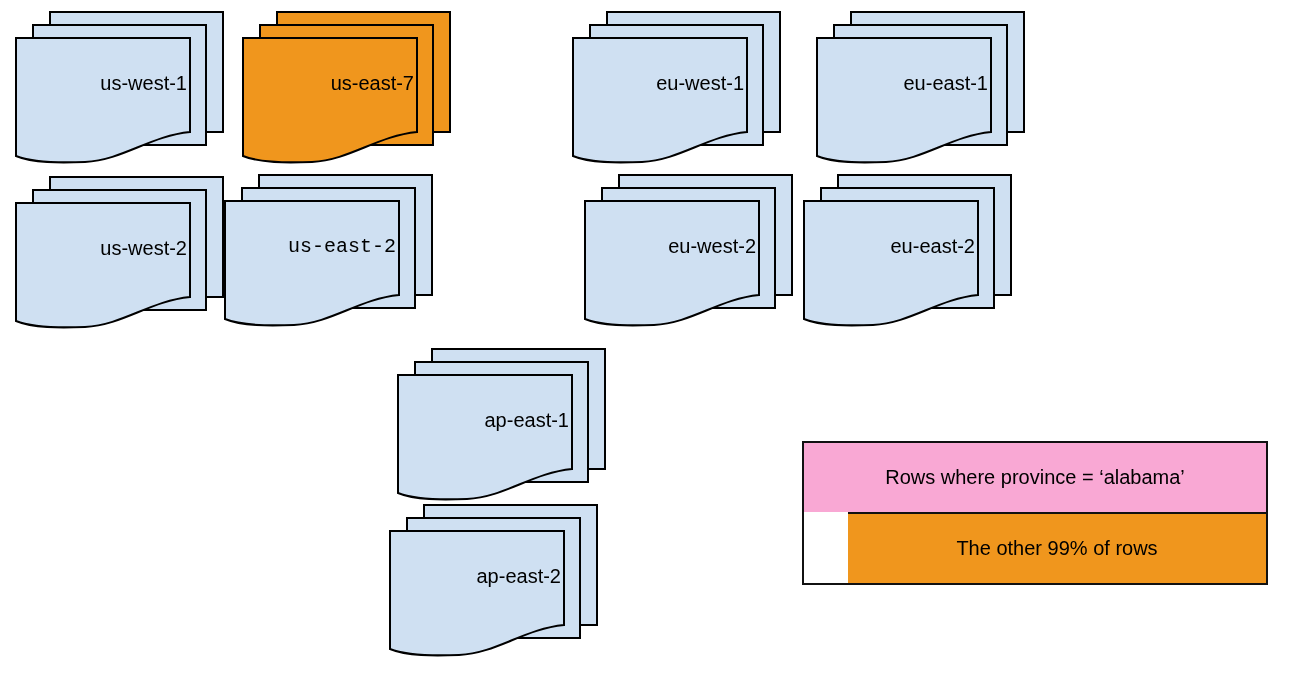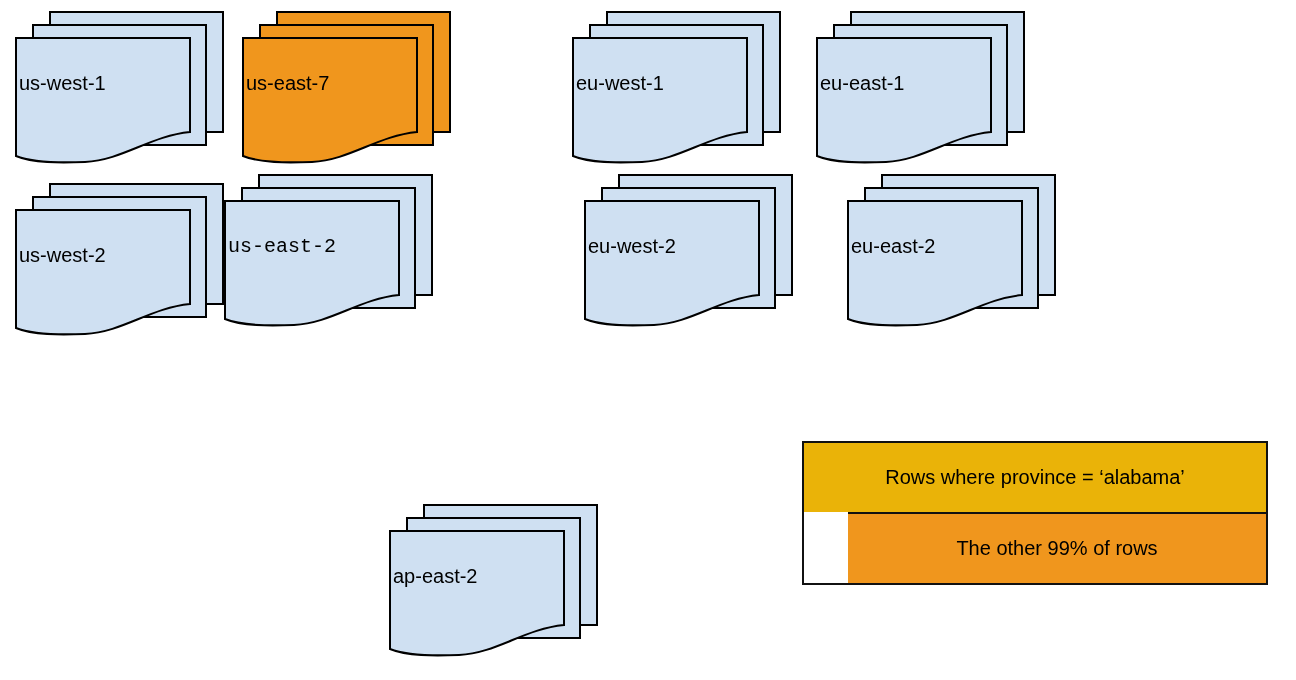--- a/index.html
+++ b/index.html
@@ -38,35 +38,35 @@
     stroke-width: 2;
   }
   .stack.highlight svg.pages {
     fill: var(--highlight-fill, #f0961d);
   }
   .stack .label {
     position: absolute;
     left: 4px;
     top: 62px;
     width: 168px;
-    text-align: left;
+    text-align: right;
     font-size: 20px;
     color: #000000;
     pointer-events: none;
     white-space: nowrap;
   }
   
   .s0 { left: 15px;  top: 10px;  }
   .s1 { left: 242px; top: 10px;  }
   .s2 { left: 572px; top: 10px;  }
   .s3 { left: 803px; top: 10px; margin-left: 13px;  }
-  .s4 { left: 15px;  top: 182px; }
+  .s4 { left: 15px;  top: 175px; }
   .s5 { left: 224px; top: 173px; font-family: Liberation Mono, monospace; }
   .s6 { left: 584px; top: 173px; }
-  .s7 { left: 847px; top: 173px; padding-left: 33px; }
+  .s7 { left: 803px; top: 173px; padding-left: 33px; }
   .s8 { left: 397px; top: 347px; }
   .s9 { left: 389px; top: 503px; padding-left: 9px; }
 
   .legend {
     position: absolute;
     left: 802px;
     top: 441px;
     width: 462px;
     border: 2px solid #111111;
   }
@@ -147,30 +147,36 @@
     <div class="label">eu-west-2</div>
   </div>
 
   <div class="stack s7">
     <svg class="pages" viewBox="0 0 210 154">
         <use href="#docstack"></use>
       </svg>
     <div class="label">eu-east-2</div>
   </div>
 
+  <div class="stack s8">
+    <svg class="pages" viewBox="0 0 210 154">
+        <use href="#docstack"></use>
+      </svg>
+    <div class="label">ap-east-1</div>
+  </div>
 
   <div class="stack s9">
     <svg class="pages" viewBox="0 0 210 154">
         <use href="#docstack"></use>
       </svg>
     <div class="label">ap-east-2</div>
   </div>
 
   <div class="legend">
-    <div class="legend-row" style="background: #eab308; align-items: center;">
+    <div class="legend-row" style="background: #f9a8d4; align-items: center;">
       <span>Rows where province = ‘alabama’</span>
     </div>
     <div class="legend-row" style="background: rgb(240, 150, 29);">
       <span>The other 99% of rows</span>
     </div>
   </div>
 
 </div>
 
 </body></html>

